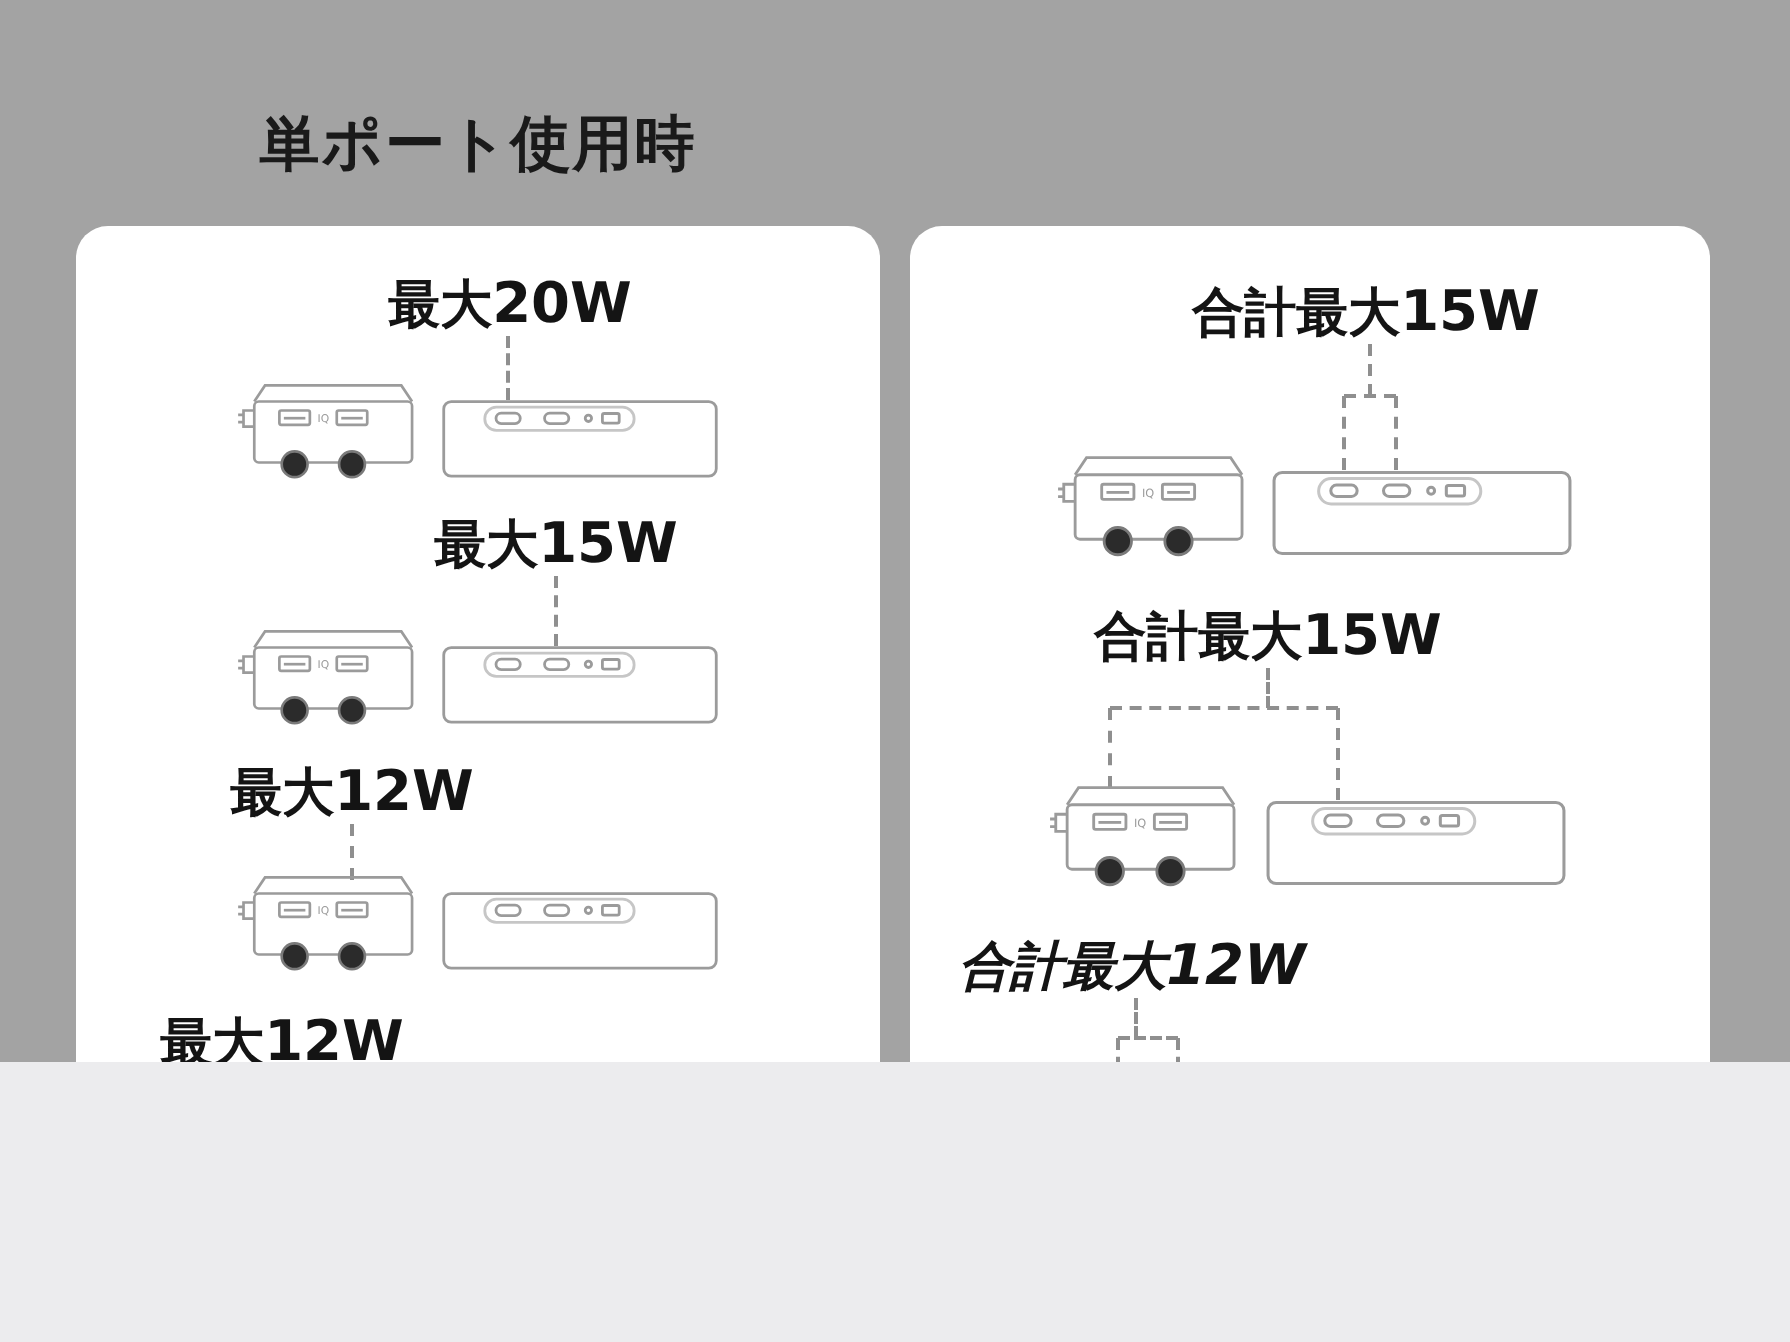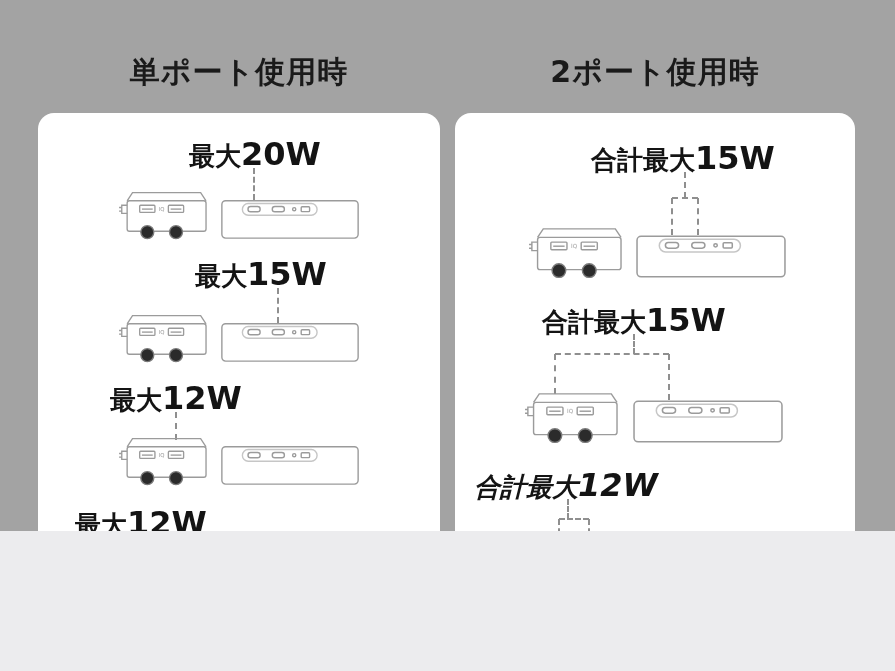--- a/index.html
+++ b/index.html
@@ -11,21 +11,21 @@
   .hd-left  { left:38px;  width:402px; top:52px; }
   .hd-right { left:455px; width:400px; top:52px; }
 
   .panel { position:absolute; background:#ffffff; border-radius:16px; }
   .panel-left  { left:38px;  top:113px; width:402px; height:522px; }
   .panel-right { left:455px; top:113px; width:400px; height:522px; }
 
   .plabel { position:absolute; transform:translateX(-50%); white-space:nowrap;
             color:#141414; font-weight:700; line-height:1.15; }
   .plabel .pfx { font-size:26px; }
-  .plabel .val { font-size:32px; }
+  .plabel .val { font-size:28px; }
 
   .vdash { position:absolute; width:0; border-left:2px dashed #8f8f8f; margin-left:-1px; }
   .hdash { position:absolute; height:0; border-top:2px dashed #8f8f8f; }
 
   .dev  { position:absolute; overflow:visible; }
   .defs { position:absolute; width:0; height:0; }
 </style>
 </head>
 <body>
 
@@ -57,37 +57,36 @@
         <rect x="24" y="7" width="80" height="12.5" rx="6.2" stroke="#c6c6c6"></rect>
         <rect x="30" y="10.2" width="13" height="5.6" rx="2.8"></rect>
         <rect x="56" y="10.2" width="13" height="5.6" rx="2.8"></rect>
         <circle cx="79.5" cy="13" r="1.7"></circle>
         <rect x="87" y="10.4" width="9" height="5.2" rx="1"></rect>
       </g>
     </symbol>
   </svg>
 
   <div class="hd hd-left">単ポート使用時</div>
-  <div class="hd hd-right">2ポート使用時</div>
 
   <div class="panel panel-left"></div>
   <div class="panel panel-right"></div>
 
   <div class="plabel" style="left:255px; top:136px;">
     <span class="pfx">最大</span><span class="val">20W</span>
   </div>
   <div class="vdash" style="left:254px; top:168px; height:32px;"></div>
   <svg class="dev" style="left:118px; top:190px;" width="90" height="52">
       <use href="#devA"></use>
     </svg>
   <svg class="dev" style="left:220px; top:197px;" width="140" height="43">
       <use href="#devB"></use>
     </svg>
 
-  <div class="plabel" style="left:261px; top:256px;">
+  <div class="plabel" style="left:278px; top:256px;">
     <span class="pfx">最大</span><span class="val">15W</span>
   </div>
   <div class="vdash" style="left:278px; top:288px; height:35px;"></div>
   <svg class="dev" style="left:118px; top:313px;" width="90" height="52">
       <use href="#devA"></use>
     </svg>
   <svg class="dev" style="left:220px; top:320px;" width="140" height="43">
       <use href="#devB"></use>
     </svg>
 

